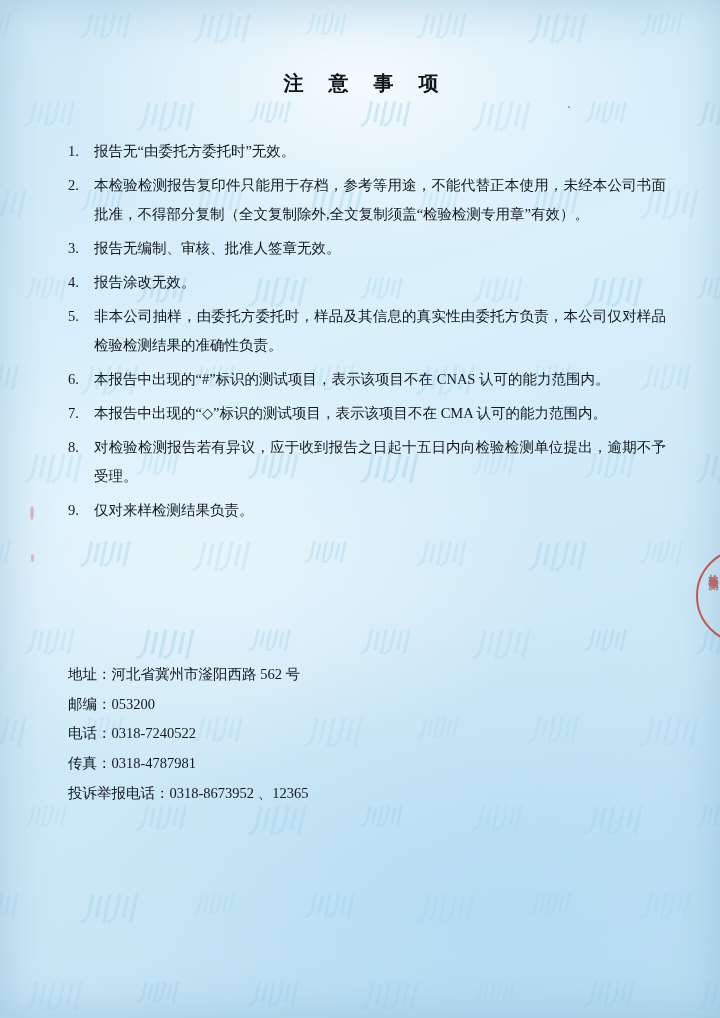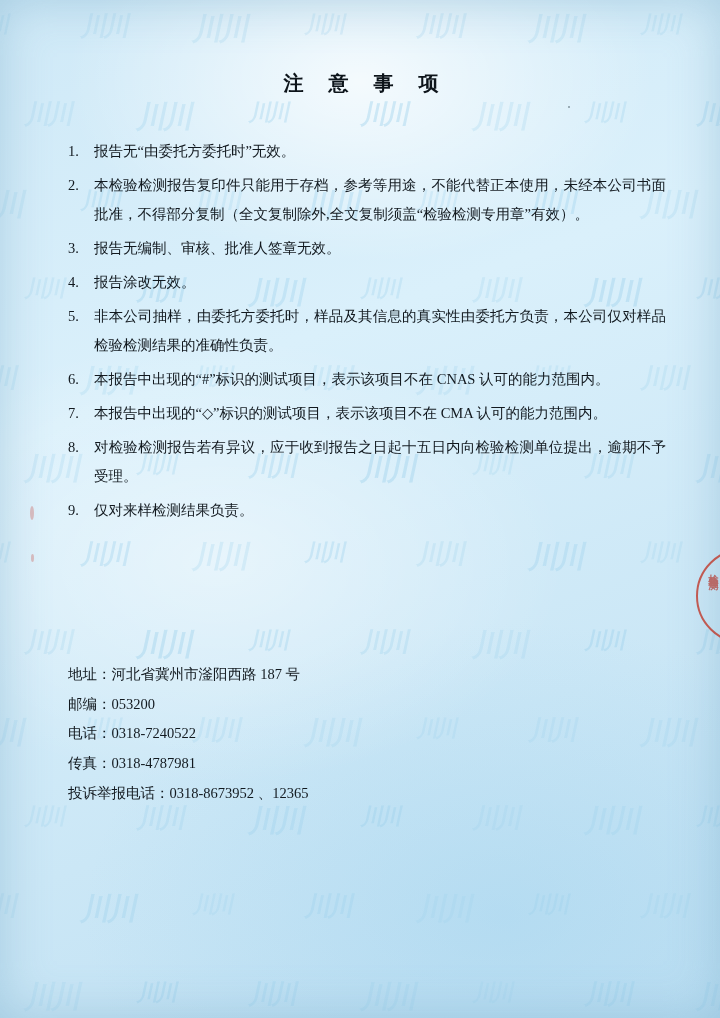--- a/index.html
+++ b/index.html
@@ -314,20 +314,20 @@
         </li>
         <li class="note-item">
           <span class="note-num">9.</span>
           <span class="note-text">仅对来样检测结果负责。</span>
         </li>
       </ul>
 
   </div>
 
   <div class="footer">
-    <div class="footer-line">地址：河北省冀州市滏阳西路 187 号</div>
+    <div class="footer-line">地址：河北省冀州市滏阳西路 562 号</div>
     <div class="footer-line">邮编：053200</div>
     <div class="footer-line">电话：0318-7240522</div>
     <div class="footer-line">传真：0318-4787981</div>
     <div class="footer-line">投诉举报电话：0318-8673952 、12365</div>
   </div>
 
 </div>
 
 </body></html>

